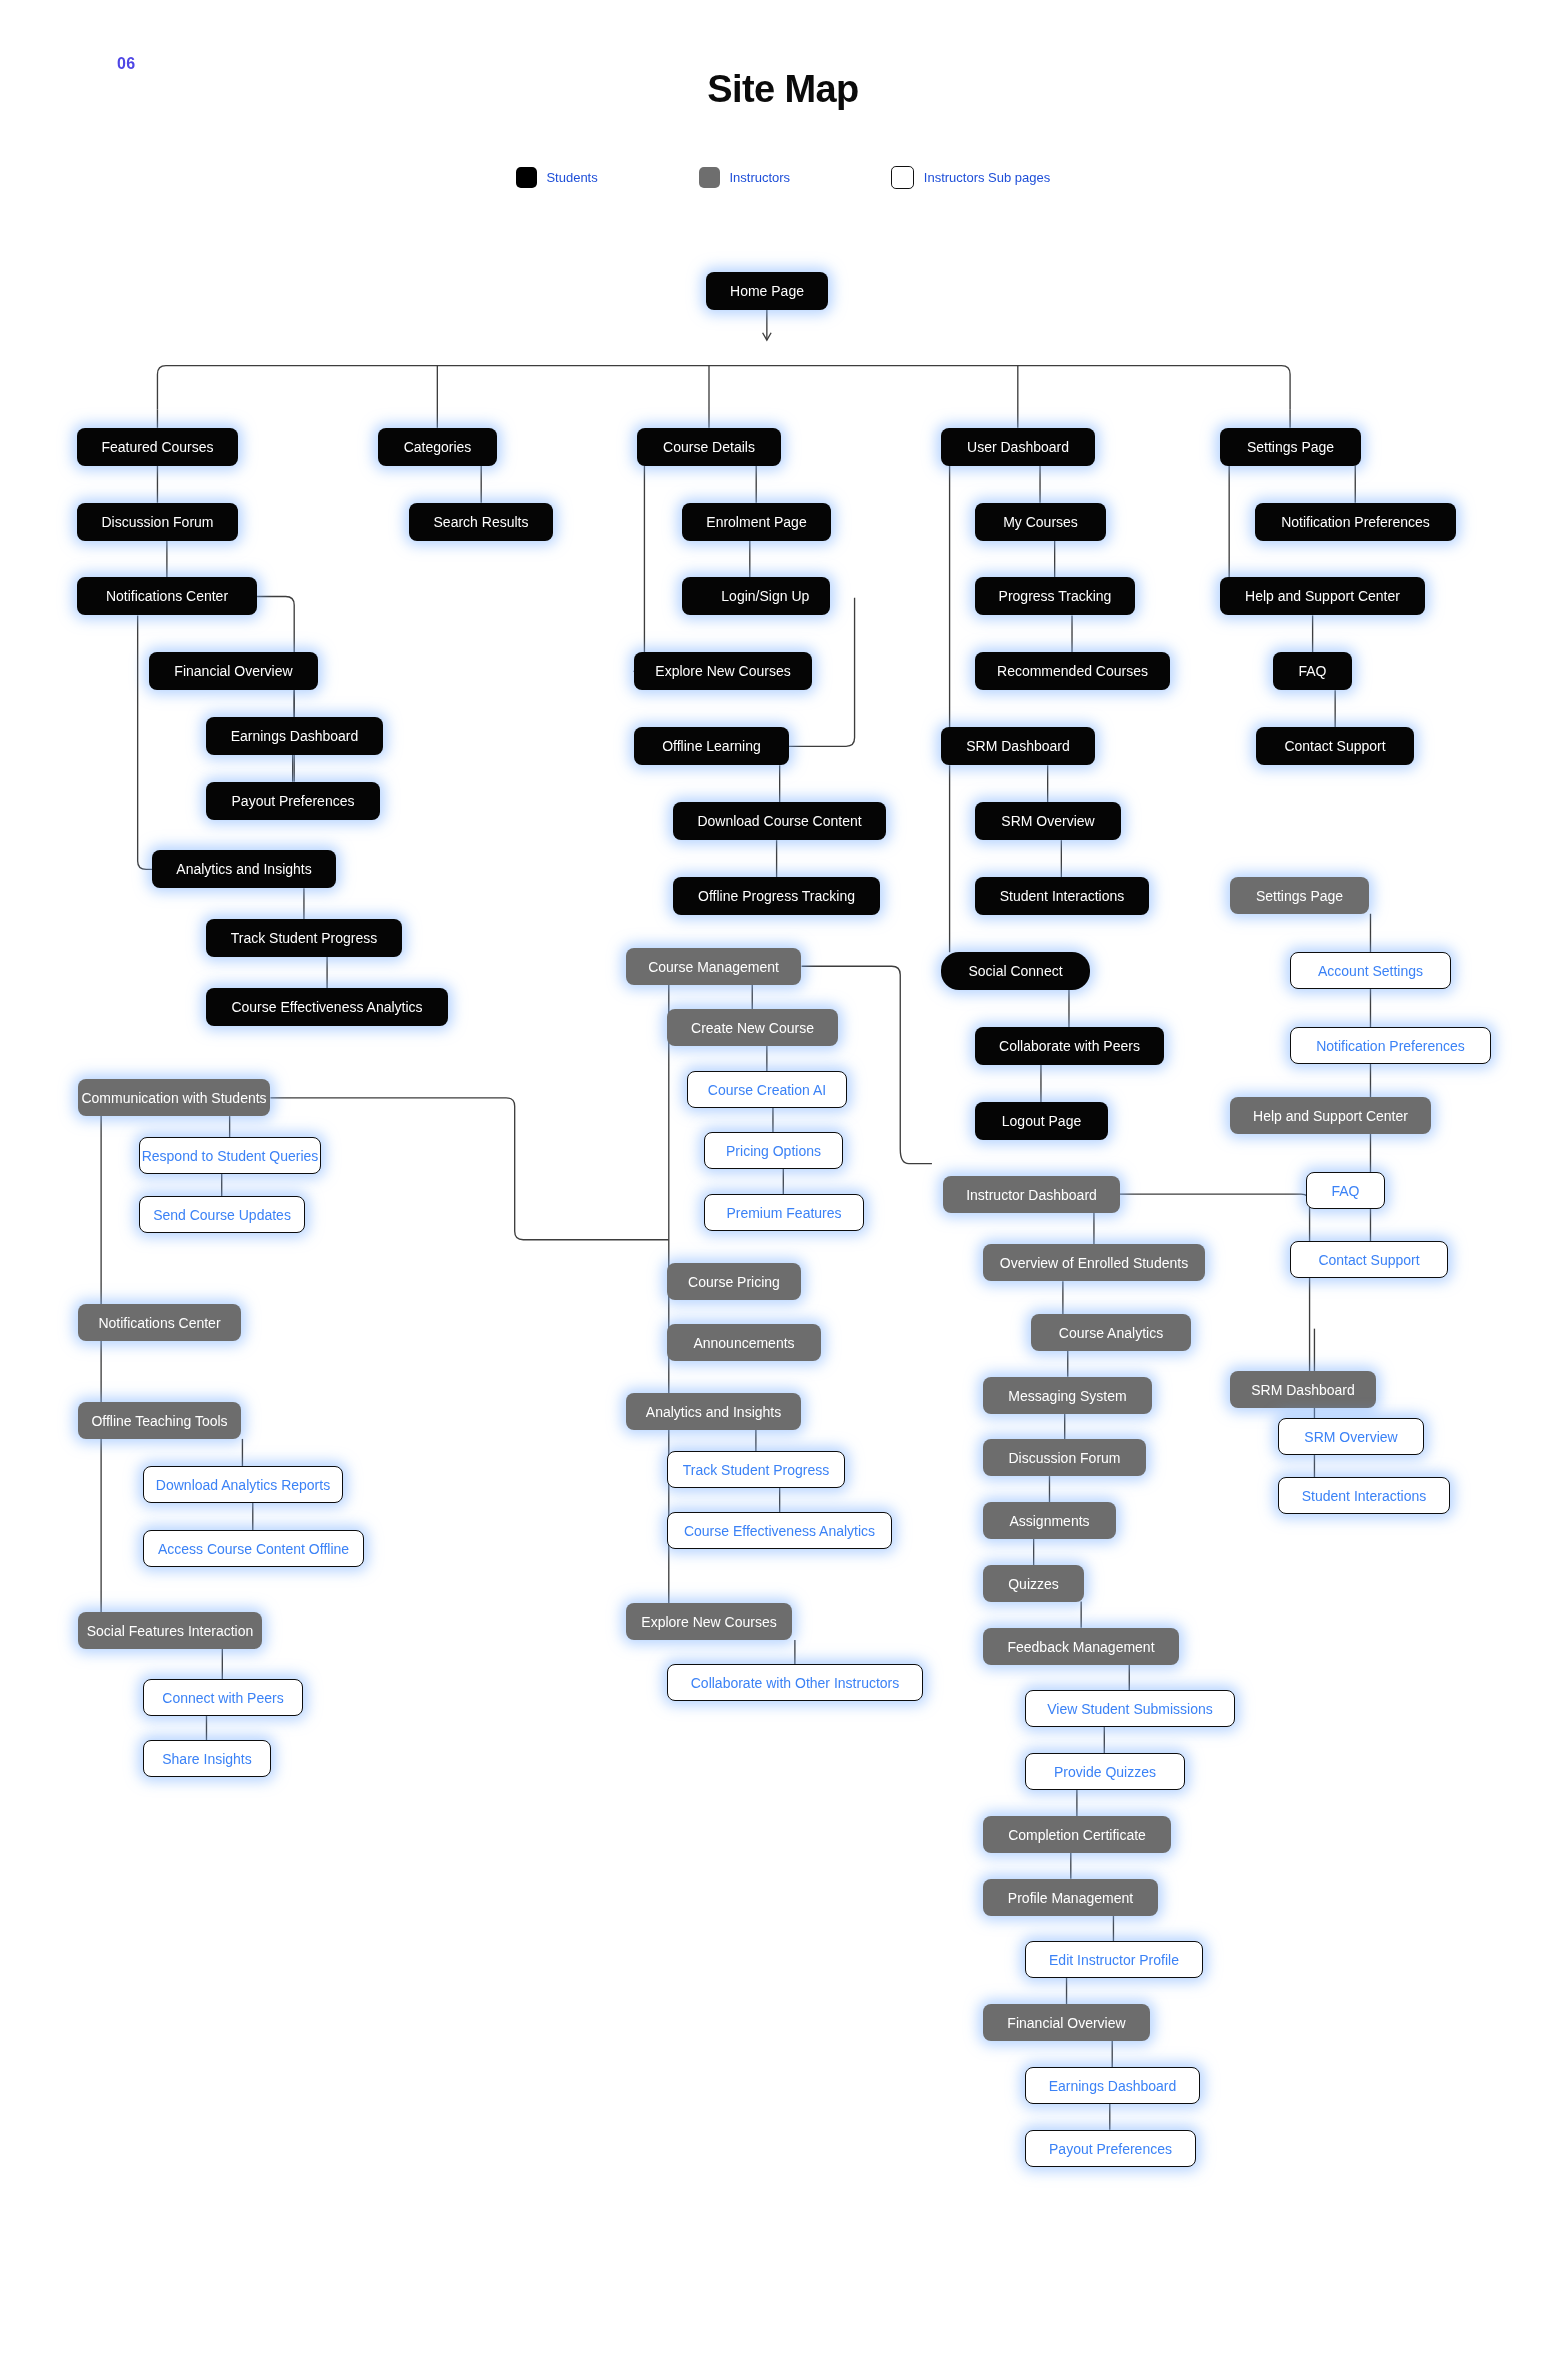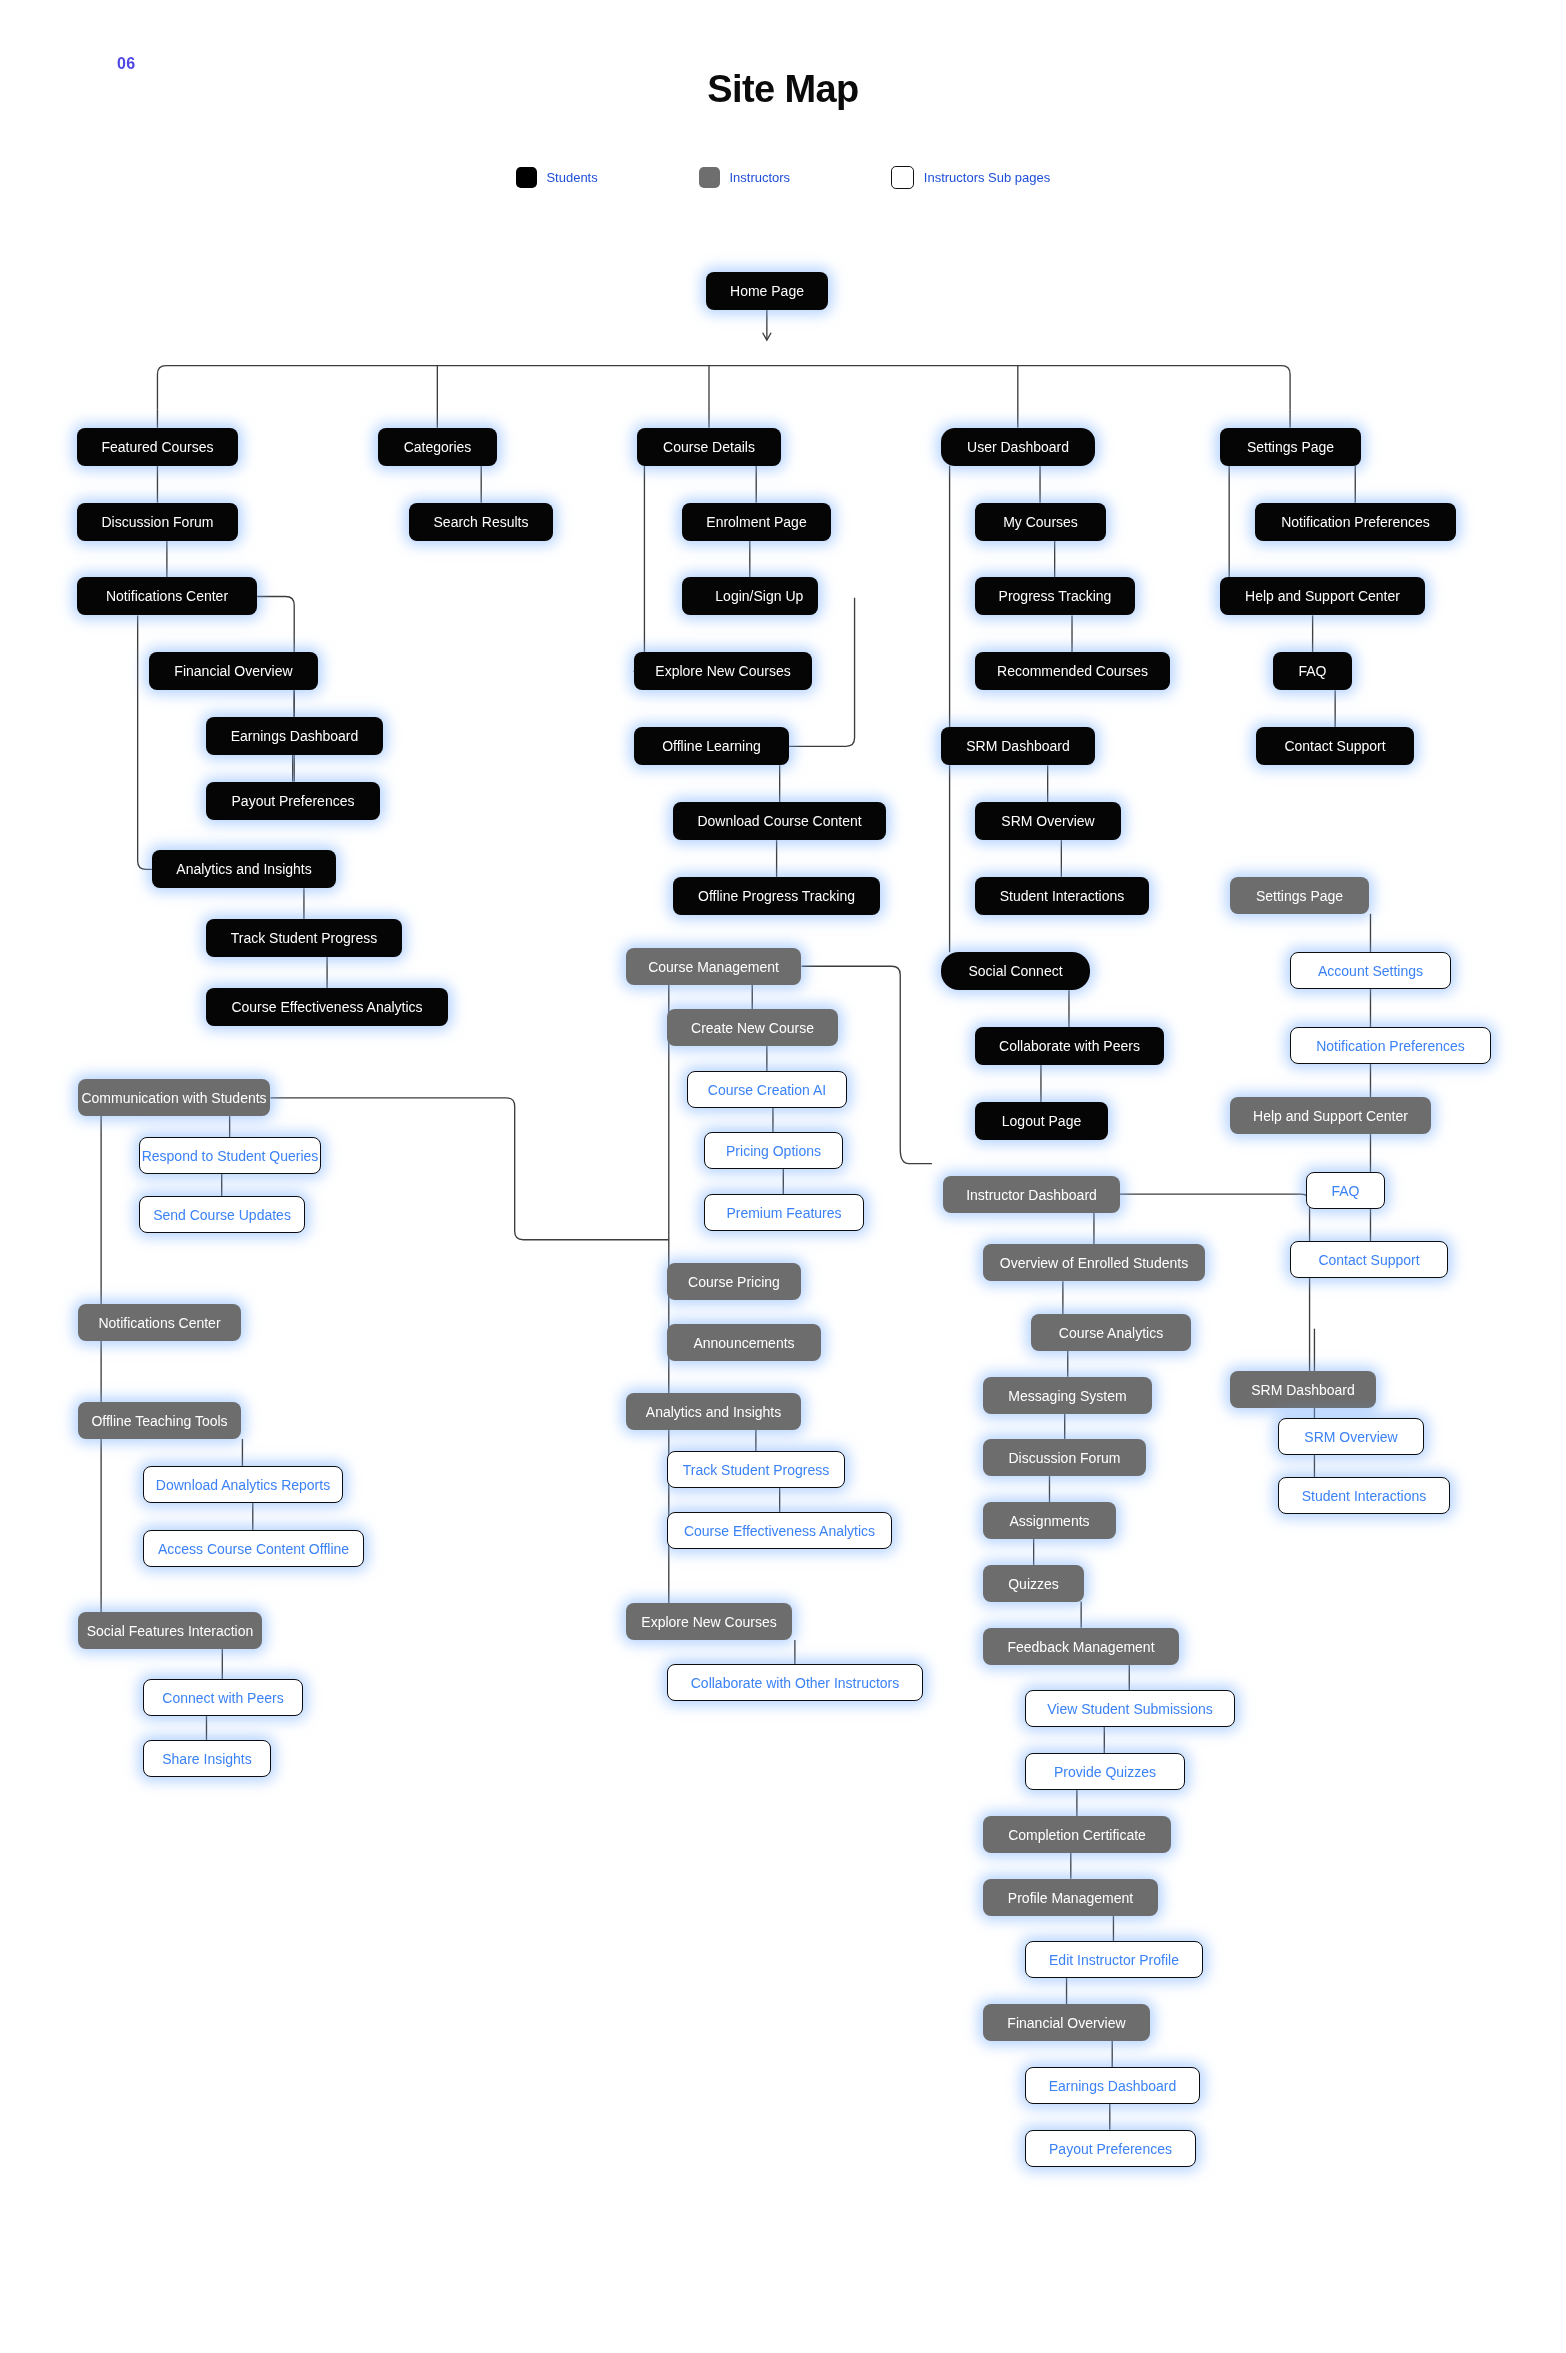--- a/index.html
+++ b/index.html
@@ -184,36 +184,36 @@
       </div>
       <div class="node n-black" style="left: 409px; top: 503px; width: 144px; height: 38px;">
         <span>Search Results</span>
       </div>
       <div class="node n-black" style="left: 637px; top: 428px; width: 144px; height: 38px;">
         <span>Course Details</span>
       </div>
       <div class="node n-black" style="left: 682px; top: 503px; width: 149px; height: 38px;">
         <span>Enrolment Page</span>
       </div>
-      <div class="node n-black" style="left: 682px; top: 577px; width: 136px; height: 38px; padding-left: 32px;">
+      <div class="node n-black" style="left: 682px; top: 577px; width: 148px; height: 38px; padding-left: 32px;">
         <span>Login/Sign Up</span>
       </div>
       <div class="node n-black" style="left: 634px; top: 652px; width: 178px; height: 38px;">
         <span>Explore New Courses</span>
       </div>
       <div class="node n-black" style="left: 634px; top: 727px; width: 155px; height: 38px;">
         <span>Offline Learning</span>
       </div>
       <div class="node n-black" style="left: 673px; top: 802px; width: 213px; height: 38px;">
         <span>Download Course Content</span>
       </div>
       <div class="node n-black" style="left: 673px; top: 877px; width: 207px; height: 38px;">
         <span>Offline Progress Tracking</span>
       </div>
-      <div class="node n-black" style="left: 941px; top: 428px; width: 154px; height: 38px; border-radius: 14px;">
+      <div class="node n-black" style="left: 941px; top: 428px; width: 154px; height: 38px;">
         <span>User Dashboard</span>
       </div>
       <div class="node n-black" style="left: 975px; top: 503px; width: 131px; height: 38px;">
         <span>My Courses</span>
       </div>
       <div class="node n-black" style="left: 975px; top: 577px; width: 160px; height: 38px;">
         <span>Progress Tracking</span>
       </div>
       <div class="node n-black" style="left: 975px; top: 652px; width: 195px; height: 38px;">
         <span>Recommended Courses</span>

